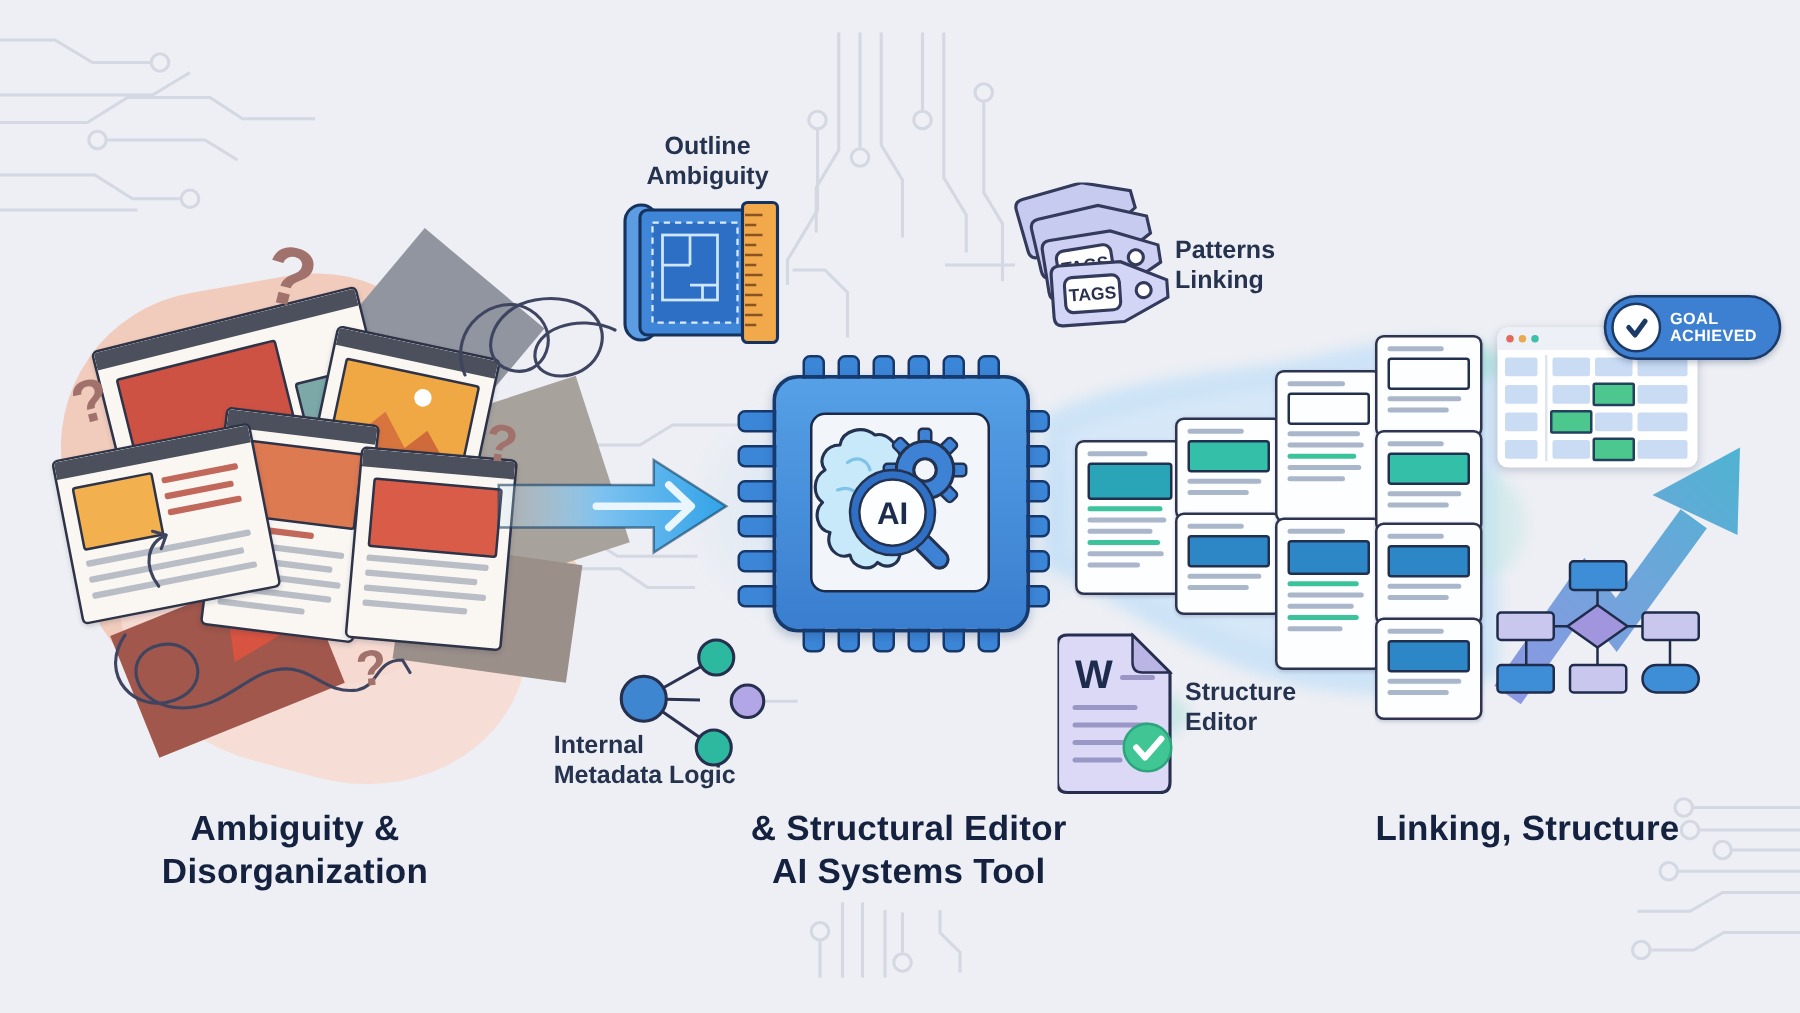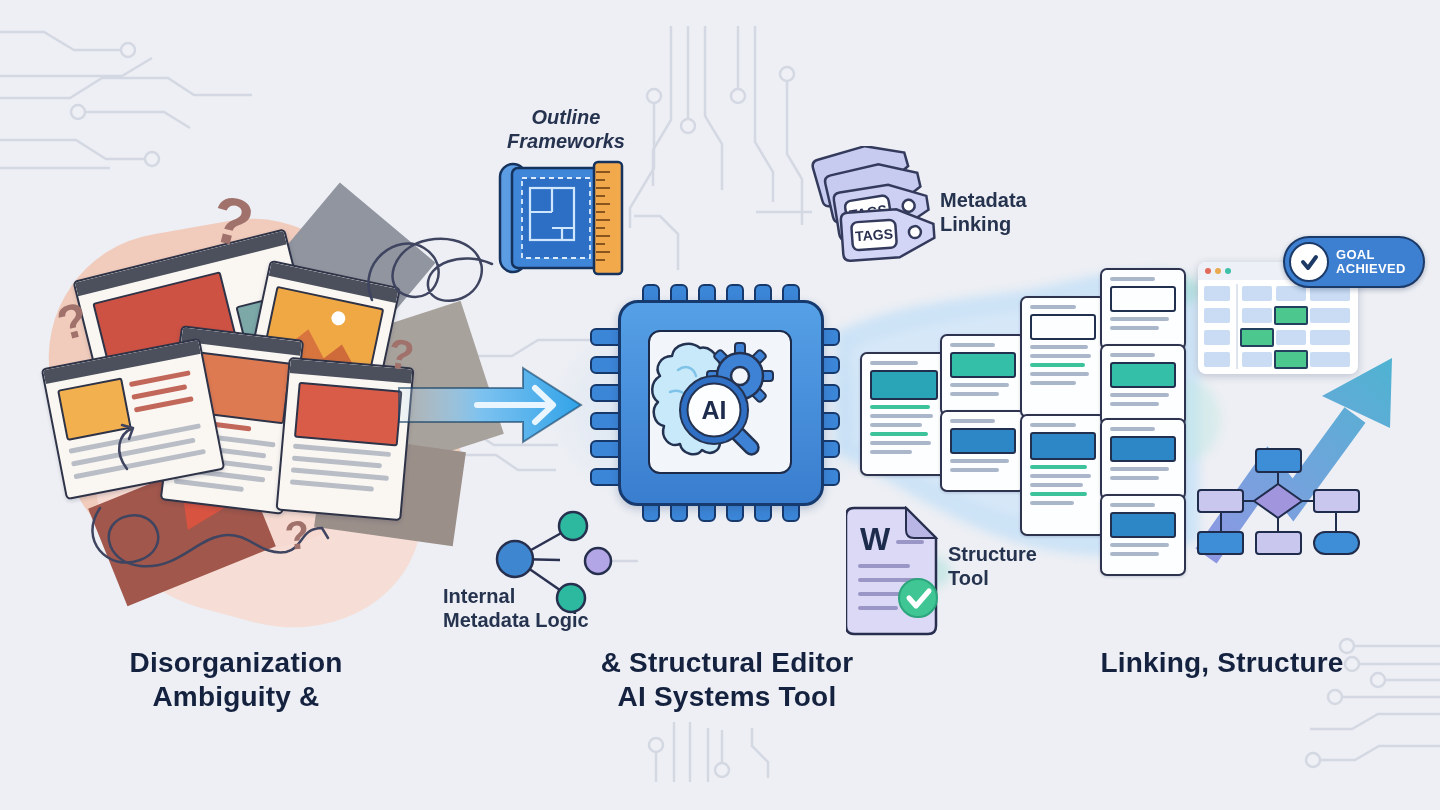--- a/index.html
+++ b/index.html
@@ -283,23 +283,23 @@
         <rect x="28" y="-7" width="32" height="14" rx="7" fill="#3e82d6" stroke="#233250" stroke-width="2.5"></rect>
       </g>
       <circle r="30" fill="#fcfeff" stroke="#2f6fc4" stroke-width="7"></circle>
       <circle r="34" fill="none" stroke="#233250" stroke-width="2"></circle>
       <circle r="26.5" fill="none" stroke="#233250" stroke-width="2"></circle>
       <text x="0" y="9" text-anchor="middle" font-family="Liberation Sans, sans-serif" font-size="25" font-weight="800" fill="#1d2b4d">AI</text>
     </g>
   </svg>
 </div>
 
-<div class="callout-label" style="left:486px;top:105px;width:160px;text-align:center;font-style:italic;">
+<div class="callout-label" style="left:486px;top:105px;width:160px;text-align:center;">
   <div>Outline</div>
-  <div>Frameworks</div>
+  <div>Ambiguity</div>
 </div>
 <svg class="abs" style="left:498px;top:158px;" width="134" height="124" viewBox="0 0 134 124">
   <rect x="2" y="6" width="26" height="108" rx="13" fill="#5b9ce2" stroke="#16335e" stroke-width="2.5"></rect>
   <rect x="14" y="10" width="88" height="100" rx="6" fill="#3f86d8" stroke="#16335e" stroke-width="2.5"></rect>
   <rect x="24" y="20" width="68" height="80" fill="#2e6fc6" stroke="#dcebfb" stroke-width="1.8" stroke-dasharray="5,4"></rect>
   <g fill="none" stroke="#cfe6ff" stroke-width="2.2">
     <rect x="32" y="30" width="44" height="52"></rect>
     <path d="M54,30 v24 M32,54 h22 M54,70 h22 M64,82 v-12"></path>
   </g>
   <rect x="96" y="4" width="28" height="112" rx="4" fill="#f2a94c" stroke="#16335e" stroke-width="2.5"></rect>
@@ -322,21 +322,21 @@
     <text x="32" y="29" text-anchor="middle" font-family="Liberation Sans, sans-serif" font-size="14" font-weight="800" fill="#2a3150">TAGS</text>
   </g>
   <g transform="translate(52,64) rotate(-4,46,24)">
     <path d="M7,0 H56 L92,17 V31 L56,48 H7 Q0,48 0,41 V7 Q0,0 7,0 Z" fill="#d2d5f5" stroke="#333a5c" stroke-width="2.5"></path>
     <rect x="10" y="10" width="44" height="28" rx="6" fill="#ffffff" stroke="#333a5c" stroke-width="2.5"></rect>
     <circle cx="73" cy="24" r="6" fill="#ffffff" stroke="#333a5c" stroke-width="2.5"></circle>
     <text x="32" y="29" text-anchor="middle" font-family="Liberation Sans, sans-serif" font-size="14" font-weight="800" fill="#2a3150">TAGS</text>
   </g>
 </svg>
 <div class="callout-label" style="left:940px;top:188px;">
-  <div>Metadata</div>
+  <div>Patterns</div>
   <div>Linking</div>
 </div>
 
 <svg class="abs" style="left:480px;top:495px;" width="160" height="130" viewBox="0 0 160 130">
   <g stroke="#2b3150" stroke-width="2.5">
     <line x1="35" y1="64" x2="92" y2="32"></line>
     <line x1="35" y1="64" x2="90" y2="102"></line>
     <line x1="35" y1="64" x2="80" y2="65"></line>
   </g>
   <line x1="118" y1="66" x2="158" y2="66" stroke="#d4d8e2" stroke-width="2.5"></line>
@@ -361,21 +361,21 @@
     <rect x="12" y="86" width="56" height="4" rx="2"></rect>
     <rect x="12" y="100" width="40" height="4" rx="2"></rect>
   </g>
   <g>
     <circle cx="72" cy="92" r="19" fill="#3fc694" stroke="#2da57c" stroke-width="2"></circle>
     <path d="M63,92 l7,8 l13,-15" fill="none" stroke="#ffffff" stroke-width="5" stroke-linecap="round" stroke-linejoin="round"></path>
   </g>
 </svg>
 <div class="callout-label" style="left:948px;top:542px;">
   <div>Structure</div>
-  <div>Tool</div>
+  <div>Editor</div>
 </div>
 
 <div class="scard" style="left:860px;top:352px;width:68px;height:106px;">
   <div class="sline" style="width:70%;"></div>
   <div class="hero hero-cyan" style="height:26px;"></div>
   <div class="sline green" style="width:88%;"></div>
   <div class="sline" style="width:92%;"></div>
   <div class="sline" style="width:76%;"></div>
   <div class="sline green" style="width:86%;"></div>
   <div class="sline" style="width:90%;"></div>
@@ -495,22 +495,22 @@
       <path d="M5,11 l5,6 l8,-11" fill="none" stroke="#1d3a66" stroke-width="4" stroke-linecap="round" stroke-linejoin="round"></path>
     </svg>
   </div>
   <div class="badge-text">
     <div>GOAL</div>
     <div>ACHIEVED</div>
   </div>
 </div>
 
 <div class="stage-label" style="left:46px;top:646px;">
+  <div>Ambiguity &amp;</div>
   <div>Disorganization</div>
-  <div>Ambiguity &amp;</div>
 </div>
 <div class="stage-label" style="left:537px;top:646px;">
   <div>&amp; Structural Editor</div>
   <div>AI Systems Tool</div>
 </div>
 <div class="stage-label" style="left:1032px;top:646px;">
   <div>Linking, Structure</div>
 </div>
 
 </body></html>

